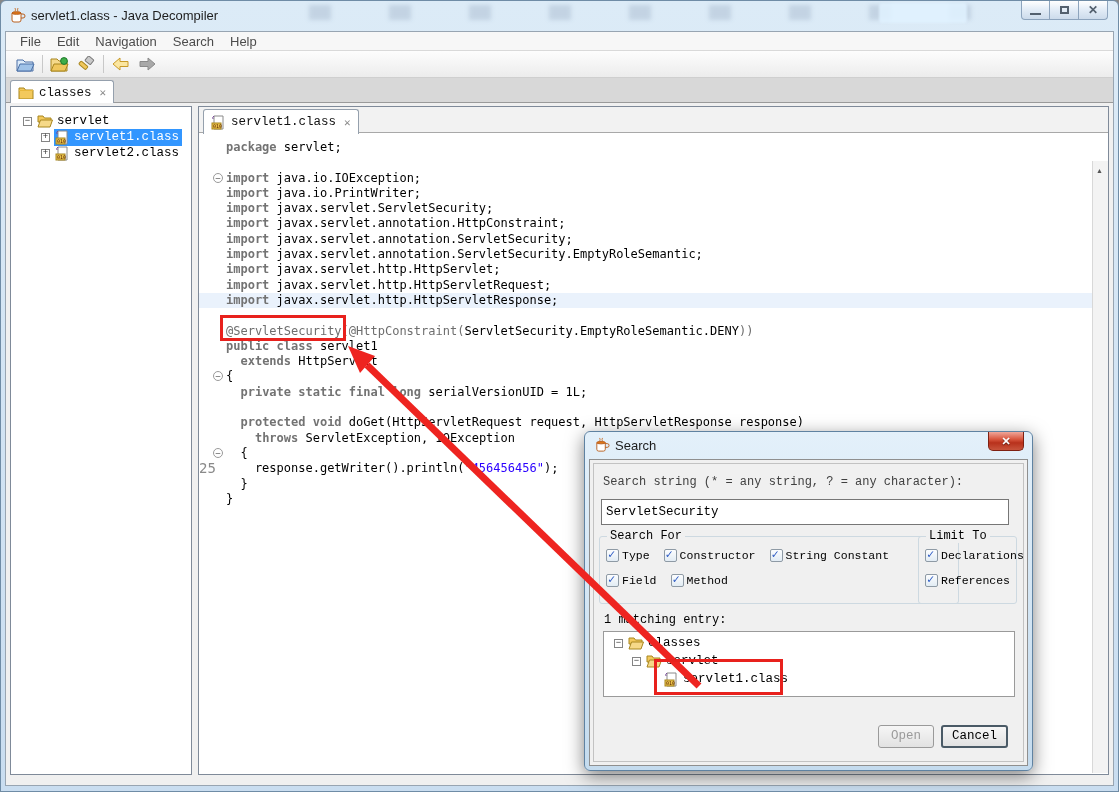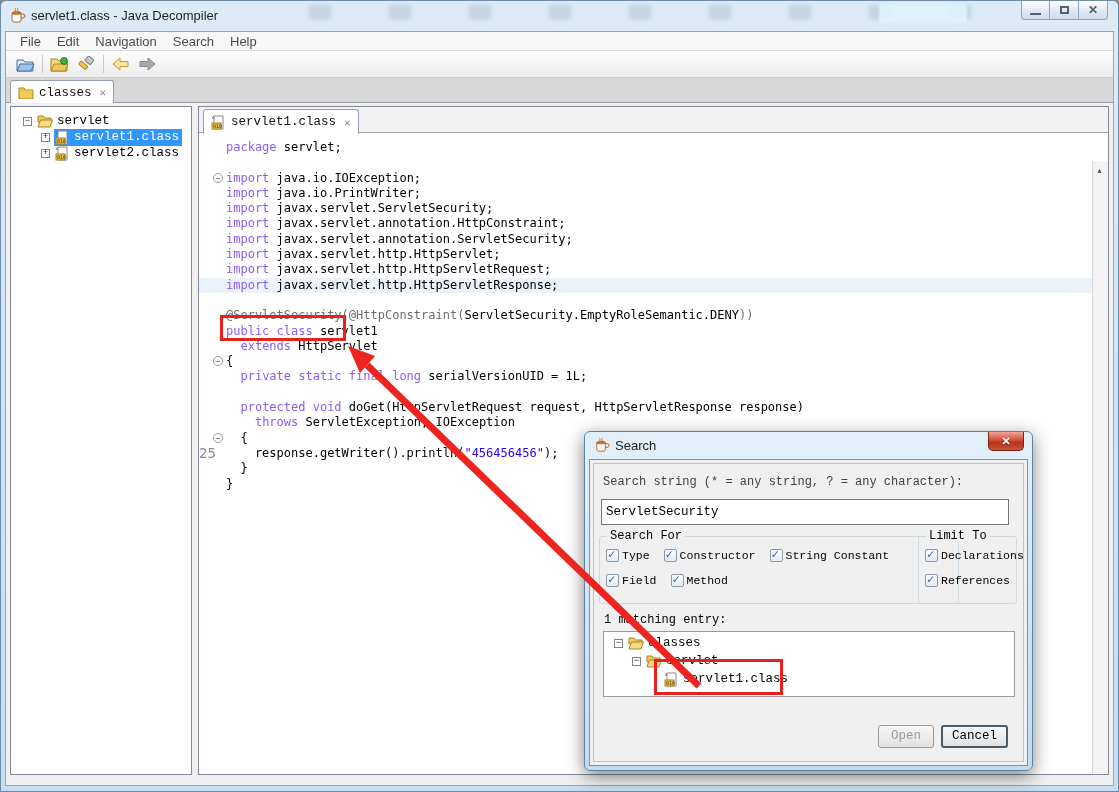--- a/index.html
+++ b/index.html
@@ -70,21 +70,21 @@
   .editor-tab { left:4px; top:2px; height:25px; background:#fff; }
   .code-area { position:absolute; top:27px; left:0; right:0; bottom:0; background:#fff; overflow:hidden; }
   .code-line { position:relative; height:15.3px; line-height:15.3px; white-space:pre;
     font-family:"DejaVu Sans Mono", monospace; font-size:12px; }
   .code-line.hl { background:#eaf2fc; }
   .gutter-cell { display:inline-block; width:27px; vertical-align:top; }
   .gutter-num { display:inline-block; width:14px; text-align:left; color:#8a8a8a; font-size:14px; }
   .fold { display:inline-block; width:10px; height:10px; border:1px solid #9a9a9a; border-radius:50%;
     font-size:9px; line-height:8px; text-align:center; color:#666; background:#fff; vertical-align:1px; }
   .fold.none { visibility:hidden; }
-  .tk-k { color:#8b5cf6; font-weight:normal; }
+  .tk-k { color:#737373; font-weight:bold; }
   .tk-p { color:#000; }
   .tk-a { color:#6e6e6e; }
   .tk-s { color:#2a00ff; }
   .code-pad { padding-top:6px; }
 
   .scrollbar { position:absolute; top:27px; right:0; bottom:1px; width:16px; background:#f3f3f3;
     border-left:1px solid #d8d8d8; }
   .scroll-up { position:absolute; top:6px; left:3px; font-size:7px; color:#555; }
 
   
@@ -251,20 +251,21 @@
         </div>
         <div class="code-area">
           <div class="code-pad" id="code-lines">
               <div class="code-line"><span class="gutter-cell"><span class="gutter-num"></span><span class="fold none">−</span></span><span class="tk-k">package</span><span class="tk-p"> servlet;</span></div>
               <div class="code-line"><span class="gutter-cell"><span class="gutter-num"></span><span class="fold none">−</span></span></div>
               <div class="code-line"><span class="gutter-cell"><span class="gutter-num"></span><span class="fold">−</span></span><span class="tk-k">import</span><span class="tk-p"> java.io.IOException;</span></div>
               <div class="code-line"><span class="gutter-cell"><span class="gutter-num"></span><span class="fold none">−</span></span><span class="tk-k">import</span><span class="tk-p"> java.io.PrintWriter;</span></div>
               <div class="code-line"><span class="gutter-cell"><span class="gutter-num"></span><span class="fold none">−</span></span><span class="tk-k">import</span><span class="tk-p"> javax.servlet.ServletSecurity;</span></div>
               <div class="code-line"><span class="gutter-cell"><span class="gutter-num"></span><span class="fold none">−</span></span><span class="tk-k">import</span><span class="tk-p"> javax.servlet.annotation.HttpConstraint;</span></div>
               <div class="code-line"><span class="gutter-cell"><span class="gutter-num"></span><span class="fold none">−</span></span><span class="tk-k">import</span><span class="tk-p"> javax.servlet.annotation.ServletSecurity;</span></div>
+              <div class="code-line"><span class="gutter-cell"><span class="gutter-num"></span><span class="fold none">−</span></span><span class="tk-k">import</span><span class="tk-p"> javax.servlet.annotation.ServletSecurity.EmptyRoleSemantic;</span></div>
               <div class="code-line"><span class="gutter-cell"><span class="gutter-num"></span><span class="fold none">−</span></span><span class="tk-k">import</span><span class="tk-p"> javax.servlet.http.HttpServlet;</span></div>
               <div class="code-line"><span class="gutter-cell"><span class="gutter-num"></span><span class="fold none">−</span></span><span class="tk-k">import</span><span class="tk-p"> javax.servlet.http.HttpServletRequest;</span></div>
               <div class="code-line hl"><span class="gutter-cell"><span class="gutter-num"></span><span class="fold none">−</span></span><span class="tk-k">import</span><span class="tk-p"> javax.servlet.http.HttpServletResponse;</span></div>
               <div class="code-line"><span class="gutter-cell"><span class="gutter-num"></span><span class="fold none">−</span></span></div>
               <div class="code-line"><span class="gutter-cell"><span class="gutter-num"></span><span class="fold none">−</span></span><span class="tk-a">@ServletSecurity</span><span class="tk-a">(@HttpConstraint(</span><span class="tk-p">ServletSecurity.EmptyRoleSemantic.DENY</span><span class="tk-a">))</span></div>
               <div class="code-line"><span class="gutter-cell"><span class="gutter-num"></span><span class="fold none">−</span></span><span class="tk-k">public class</span><span class="tk-p"> servlet1</span></div>
               <div class="code-line"><span class="gutter-cell"><span class="gutter-num"></span><span class="fold none">−</span></span><span class="tk-p">  </span><span class="tk-k">extends</span><span class="tk-p"> HttpServlet</span></div>
               <div class="code-line"><span class="gutter-cell"><span class="gutter-num"></span><span class="fold">−</span></span><span class="tk-p">{</span></div>
               <div class="code-line"><span class="gutter-cell"><span class="gutter-num"></span><span class="fold none">−</span></span><span class="tk-p">  </span><span class="tk-k">private static final long</span><span class="tk-p"> serialVersionUID = 1L;</span></div>
               <div class="code-line"><span class="gutter-cell"><span class="gutter-num"></span><span class="fold none">−</span></span></div>

